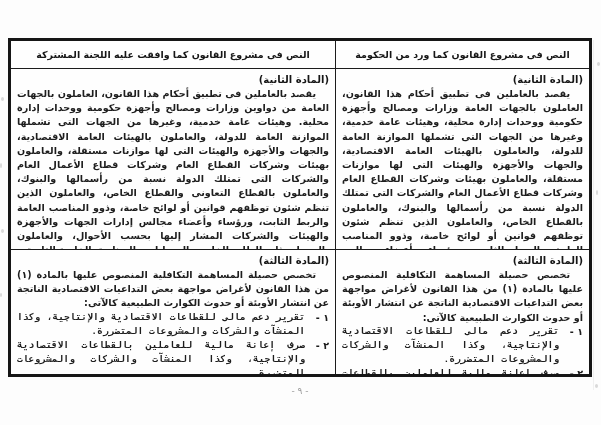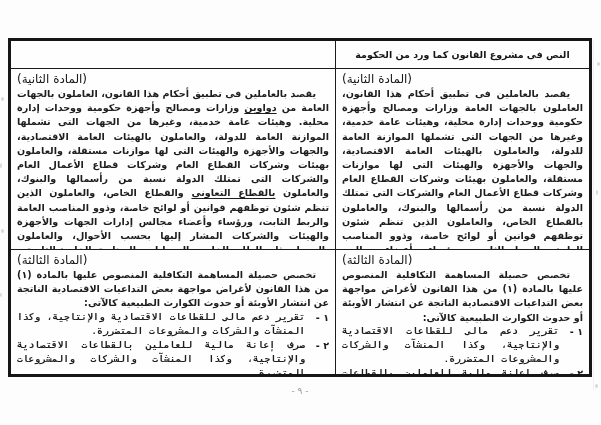--- a/index.html
+++ b/index.html
@@ -52,37 +52,36 @@
     align-items: center;
     justify-content: center;
     font-size: 9.5px;
     font-weight: bold;
     color: #161616;
   }
   .row-a2 { height: 180px; }
   .row-a3 { height: 124px; }
   .bcell { padding: 3px 6px 2px 6px; }
   .article-title {
-    text-align: left;
-    font-weight: normal;
-    font-size: 12px;
+    text-align: right;
+    font-weight: bold;
+    font-size: 10px;
     line-height: 15px;
     color: #161616;
   }
   .article-body {
     margin: 0;
     font-size: 9.6px;
     font-weight: bold;
     line-height: 14.2px;
     color: #1d1d1d;
     text-align: justify;
     text-indent: 13px;
   }
   .u {
-    text-decoration: underline;
     text-underline-offset: 2px;
   }
   .list-item {
     display: flex;
     font-size: 9.6px;
     font-weight: bold;
     line-height: 14.2px;
     color: #1d1d1d;
   }
   .li-num { flex: 0 0 24px; }
@@ -121,20 +120,23 @@
 </head>
 <body>
 
 <div class="page">
 
   <div class="comp-table">
 
     <div class="trow header-row">
       <div class="cell cell-gov hcell">
         <span>النص فى مشروع القانون كما ورد من الحكومة</span>
+      </div>
+      <div class="cell cell-com hcell">
+        <span>النص فى مشروع القانون كما وافقت عليه اللجنة المشتركة</span>
       </div>
     </div>
 
     <div class="trow row-a2">
       <div class="cell cell-gov bcell">
         <div class="article-title">(المادة الثانية)</div>
         <p class="article-body">
           <span>يقصد بالعاملين فى تطبيق أحكام هذا القانون، العاملون بالجهات العامة وزارات ومصالح وأجهزة حكومية ووحدات إدارة محلية، وهيئات عامة خدمية، وغيرها من الجهات التى تشملها الموازنة العامة للدولة، والعاملون بالهيئات العامة الاقتصادية، والجهات والأجهزة والهيئات التى لها موازنات مستقلة، والعاملون بهيئات وشركات القطاع العام وشركات قطاع الأعمال العام والشركات التى تمتلك الدولة نسبة من رأسمالها والبنوك، والعاملون بالقطاع الخاص، والعاملون الذين تنظم شئون توظفهم قوانين أو لوائح خاصة، وذوو المناصب العامة والربط الثابت، ورؤساء وأعضاء مجالس إدارات الجهات والأجهزة والهيئات والشركات المشار إليها بحسب الأحوال، والعاملون بالوحدات ذات الطابع الخاص والحسابات والصناديق الخاصة التابعة لها، وذلك سواء كان العامل شاغلاً لوظيفة دائمة أو مؤقتة أو مستشارًا أو خبيرًا وطنيًا أو بأى صفة أخرى.</span>
         </p>
       </div>

